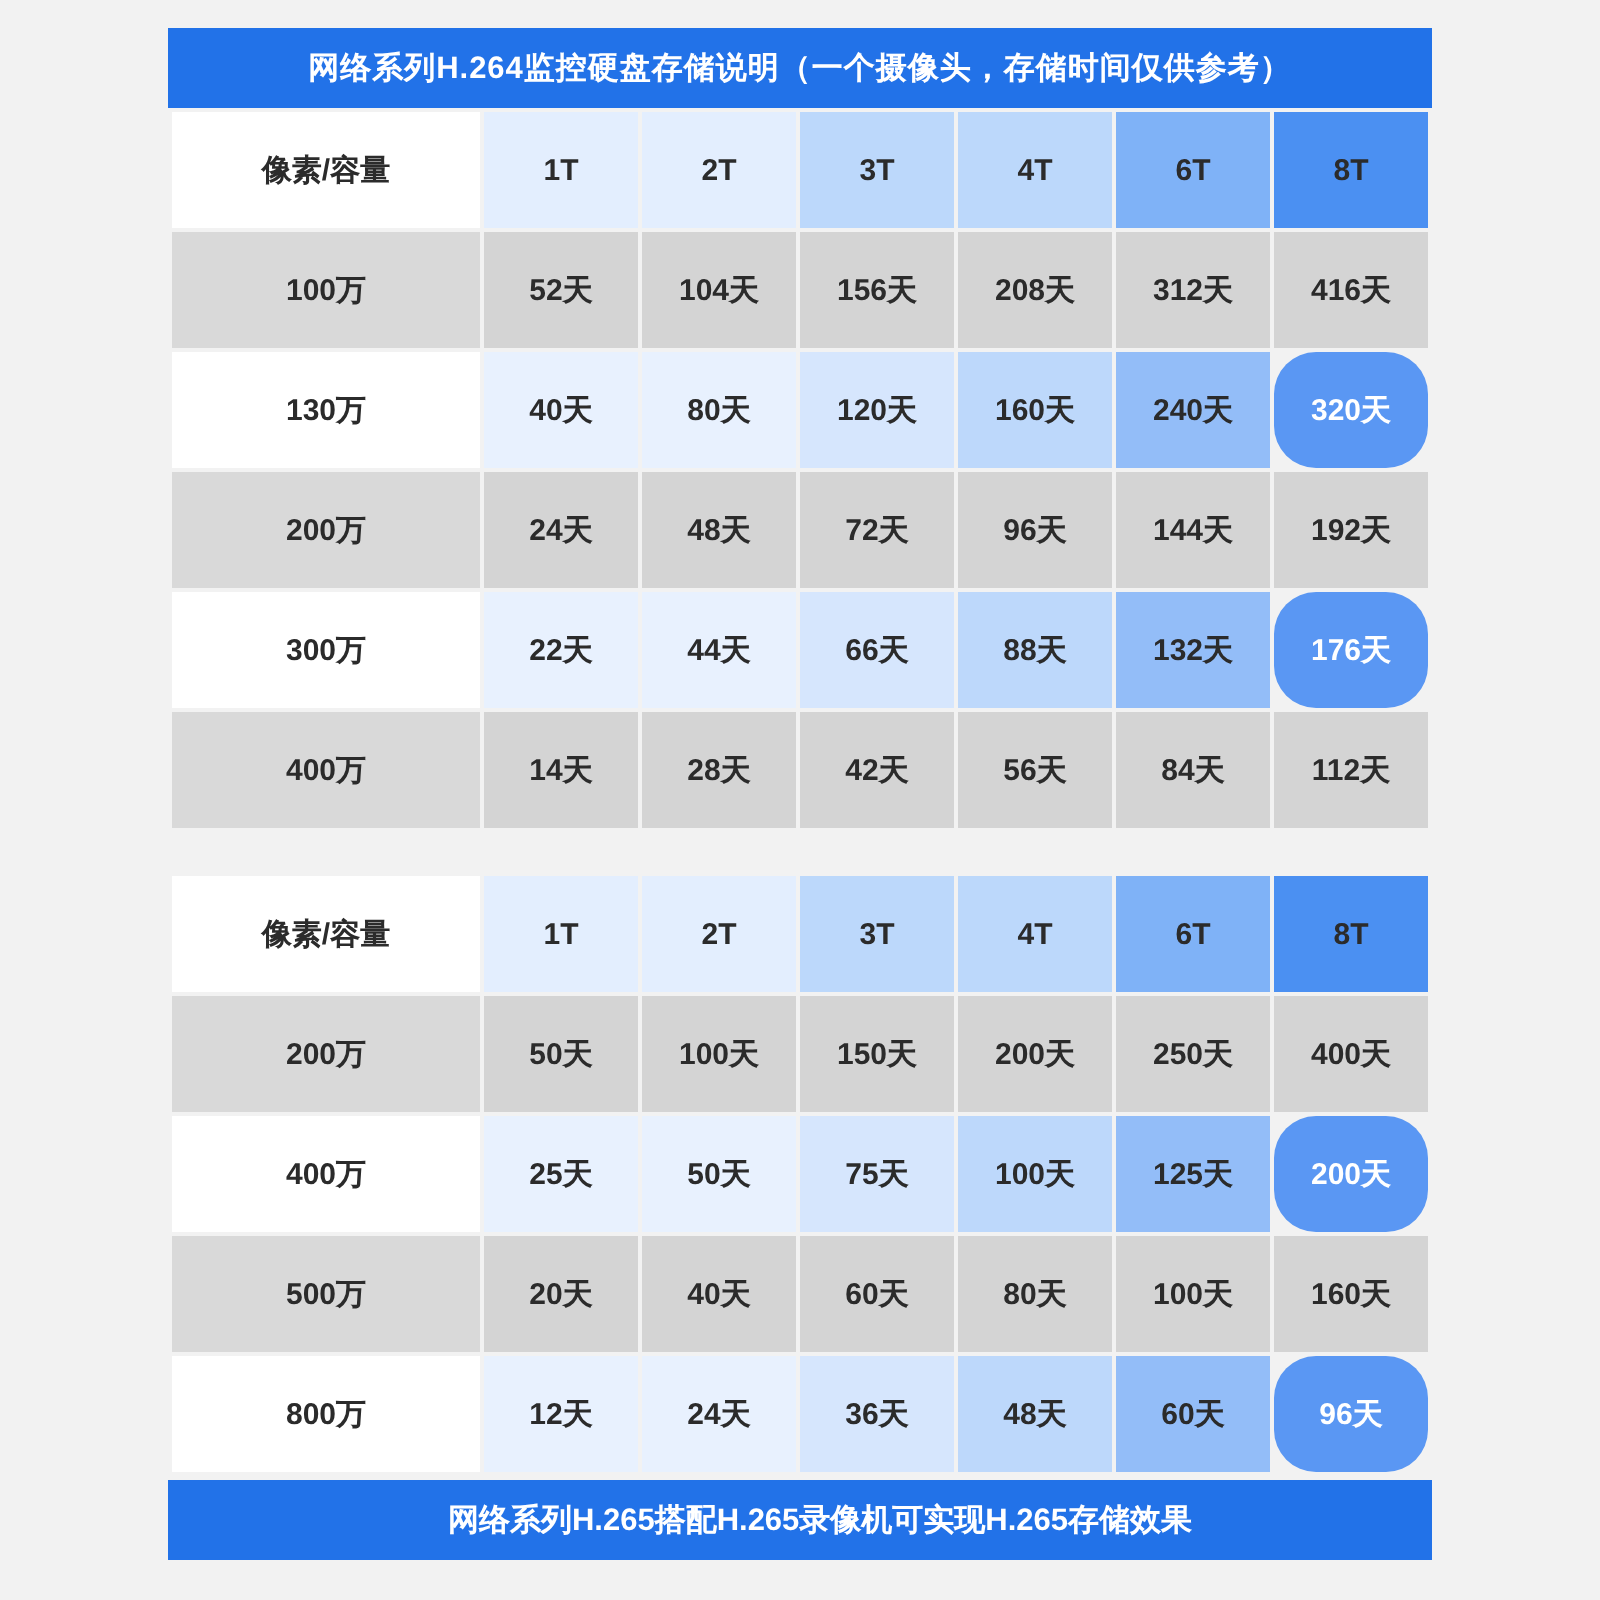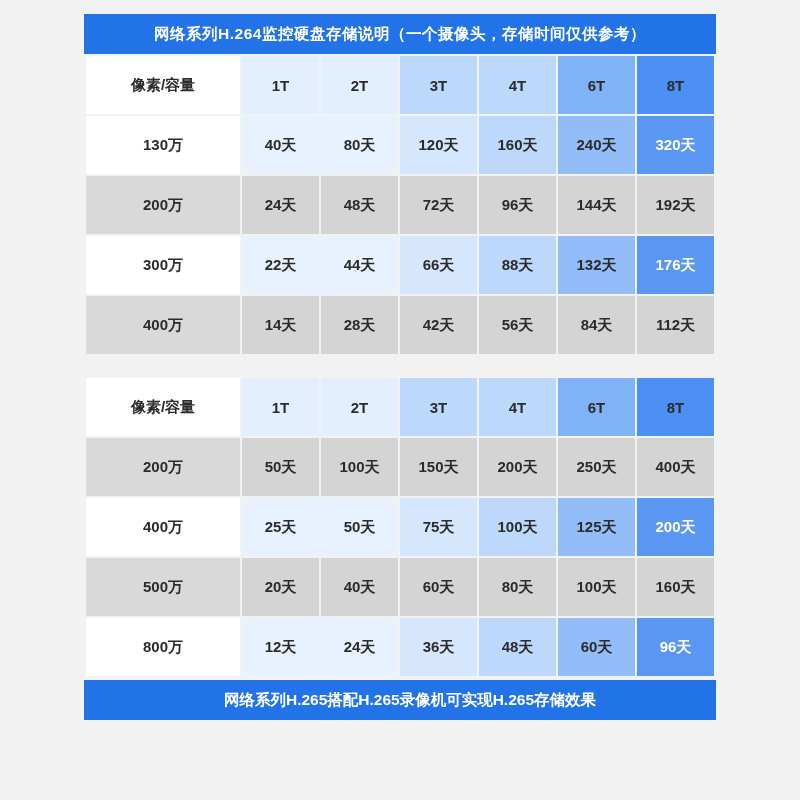--- a/index.html
+++ b/index.html
@@ -78,21 +78,21 @@
   .row-grey td { background: #d4d4d4; }
   .row-blue td { background: #e8f1fe; }
 
   .row-grey td.lbl { background: #d9d9d9; }
   .row-blue td.lbl { background: #ffffff; }
 
   
   .row-blue td.g1 { background: #d6e6fd; }
   .row-blue td.g2 { background: #bdd8fb; }
   .row-blue td.g3 { background: #93bdf8; }
-  .row-blue td.g4 { background: #5a97f3; color: #ffffff; }
+  .row-blue td.g4 { background: #5a97f3; color: #ffffff; border-radius: 21px; }
   .footer-banner {
     background: #2272e8;
     color: #ffffff;
     font-size: 15.5px;
     font-weight: bold;
     height: 40px;
     display: flex;
     align-items: center;
     justify-content: center;
     white-space: nowrap;
@@ -122,20 +122,29 @@
         <tr>
           <td class="hdr-label">像素/容量</td>
           <td class="hdr-cap-light">1T</td>
           <td class="hdr-cap-light">2T</td>
           <td class="hdr-cap-mid">3T</td>
           <td class="hdr-cap-mid">4T</td>
           <td class="hdr-cap-strong">6T</td>
           <td class="hdr-cap-strong2">8T</td>
         </tr>
 
+        <tr class="row-grey">
+          <td class="lbl">100万</td>
+          <td>52天</td>
+          <td>104天</td>
+          <td>156天</td>
+          <td>208天</td>
+          <td>312天</td>
+          <td>416天</td>
+        </tr>
 
         <tr class="row-blue">
           <td class="lbl">130万</td>
           <td>40天</td>
           <td>80天</td>
           <td class="g1">120天</td>
           <td class="g2">160天</td>
           <td class="g3">240天</td>
           <td class="g4">320天</td>
         </tr>

